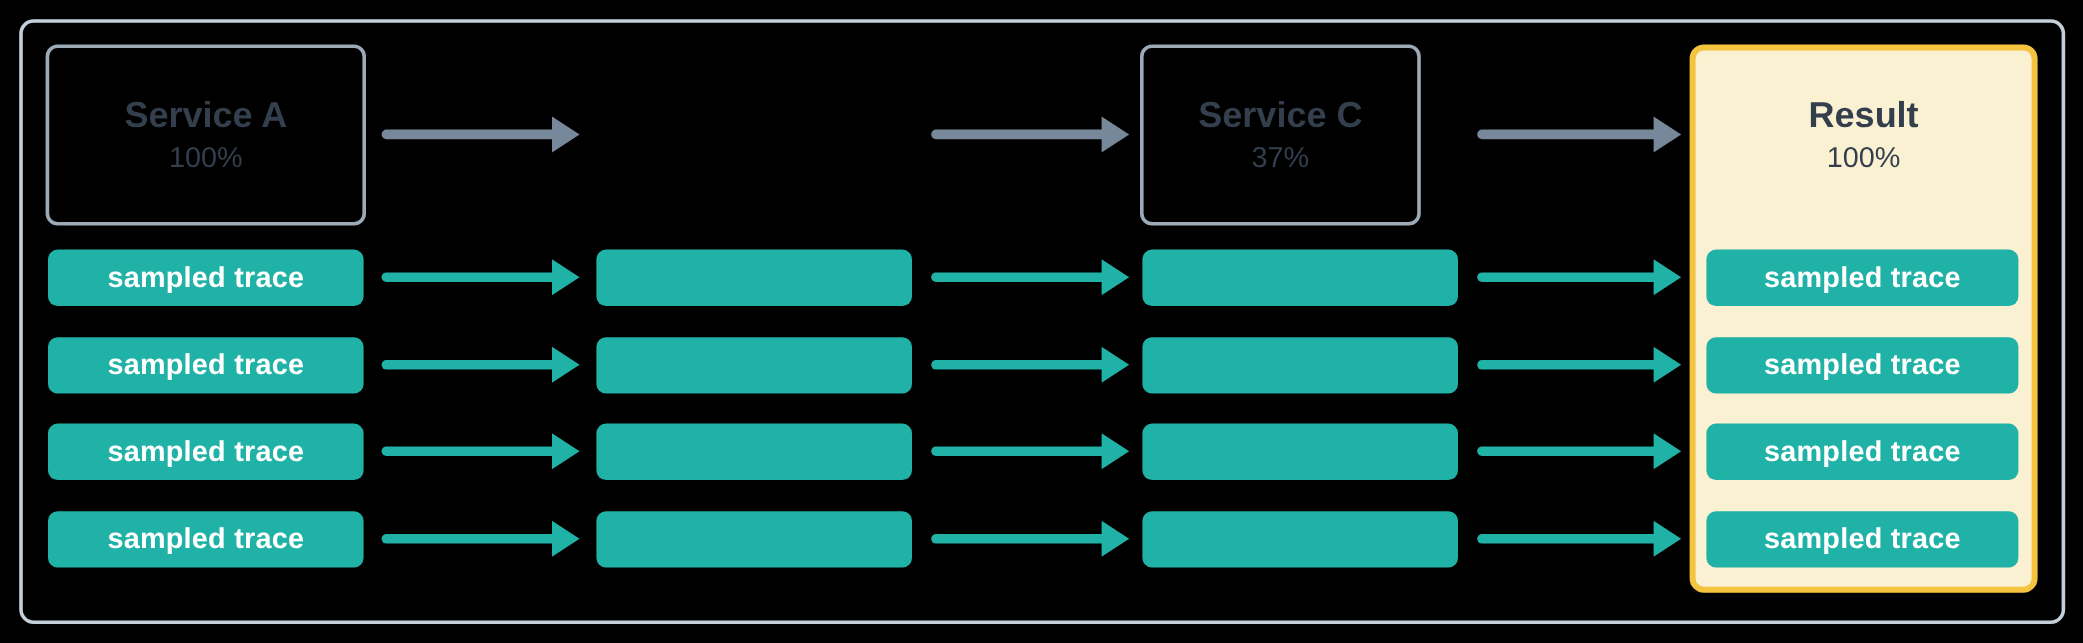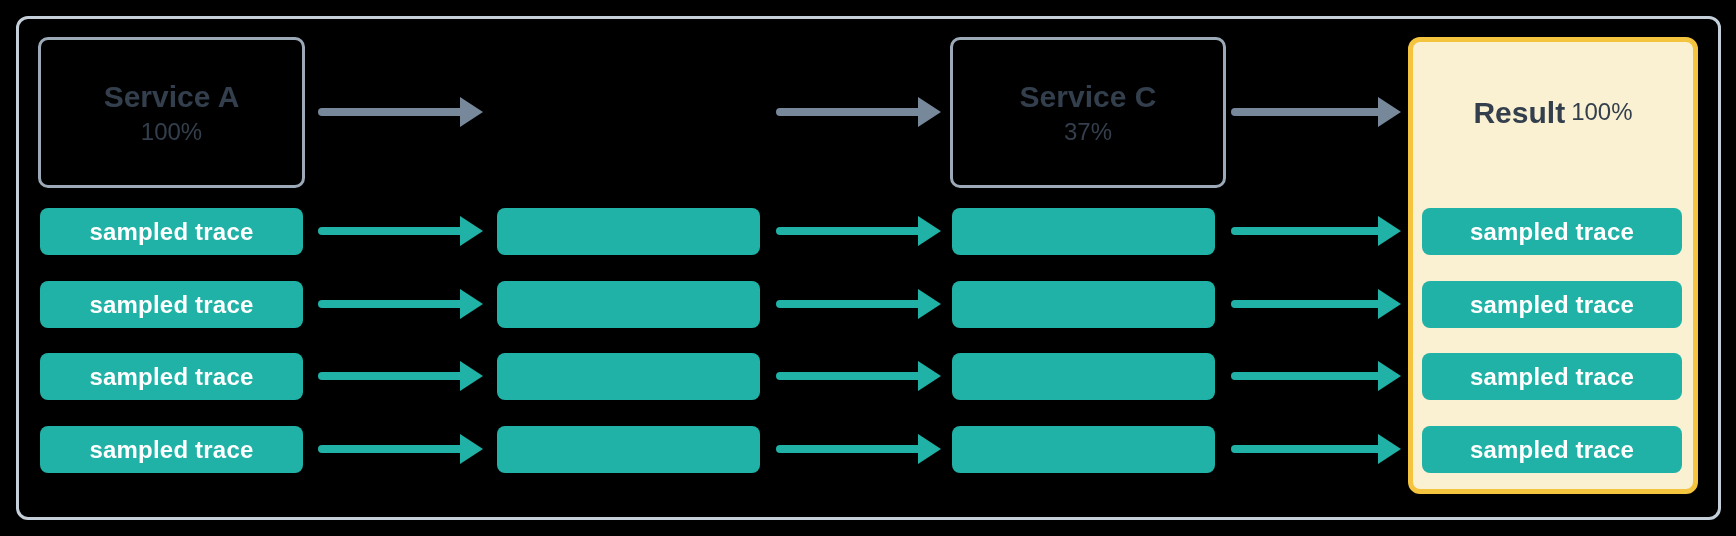--- a/index.html
+++ b/index.html
@@ -25,21 +25,21 @@
     box-sizing: border-box;
     border: 3px solid var(--service-border, #9CAAB8);
     border-radius: 10px;
     display: flex; flex-direction: column;
     align-items: center; justify-content: center;
     gap: 6px;
     text-decoration: underline;
   }
   .svc-a { left: 38px;  width: 267px; }
   .svc-b { left: 495px; width: 267px; }
-  .svc-c { left: 950px; width: 276px; }
+  .svc-c { left: 950px; width: 234px; }
   .svc-title {
     font-size: 30px; font-weight: 700;
     color: var(--ink, #333F4D);
     line-height: 1.1;
   }
   .svc-rate {
     font-size: 24px; font-weight: 400;
     color: var(--ink, #333F4D);
     line-height: 1.1;
   }
@@ -50,21 +50,21 @@
     width: 290px; height: 457px;
     box-sizing: border-box;
     background: var(--result-bg, #FAF0D2);
     border: 5px solid var(--result-border, #F5C43E);
     border-radius: 12px;
   }
   .result-header {
     position: absolute;
     left: 1408px; top: 37px;
     width: 290px; height: 151px;
-    display: flex; flex-direction: row;
+    display: flex; flex-direction: column;
     align-items: center; justify-content: center;
     gap: 6px;
   }
   
   .bar {
     position: absolute;
     height: 47px;
     border-radius: 8px;
     background: var(--teal, #20B2A6);
     display: flex; align-items: center; justify-content: center;

